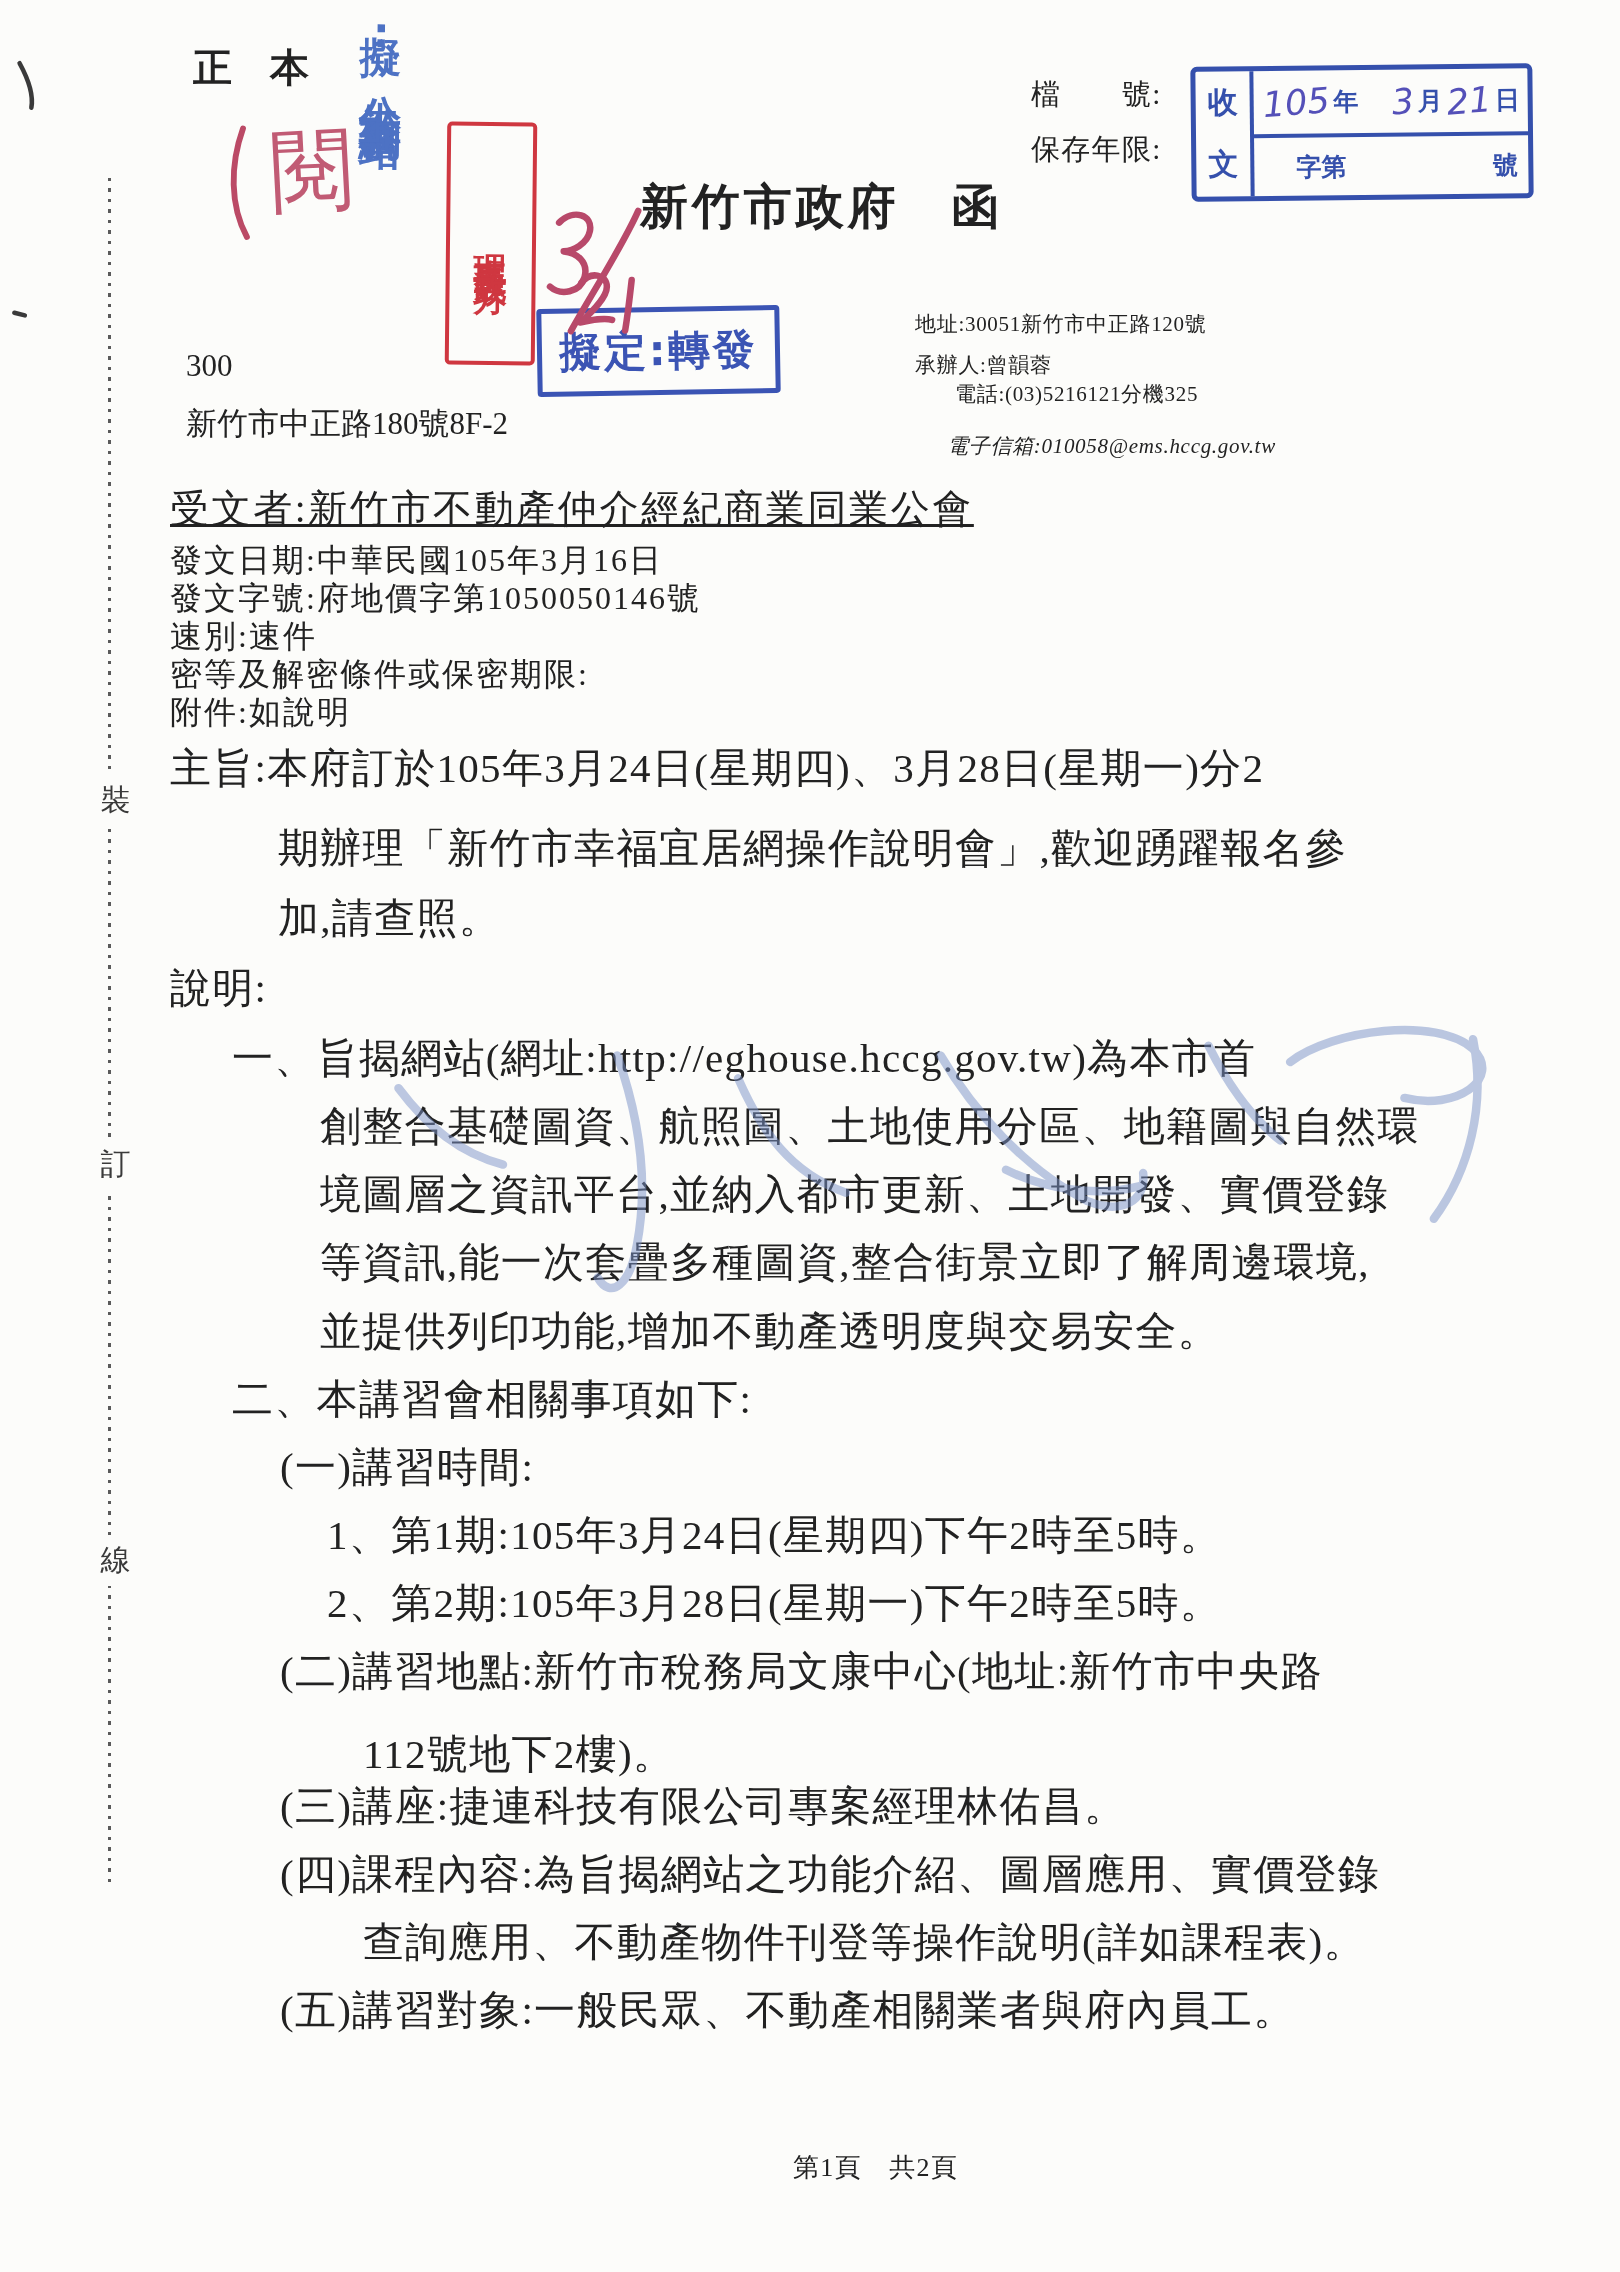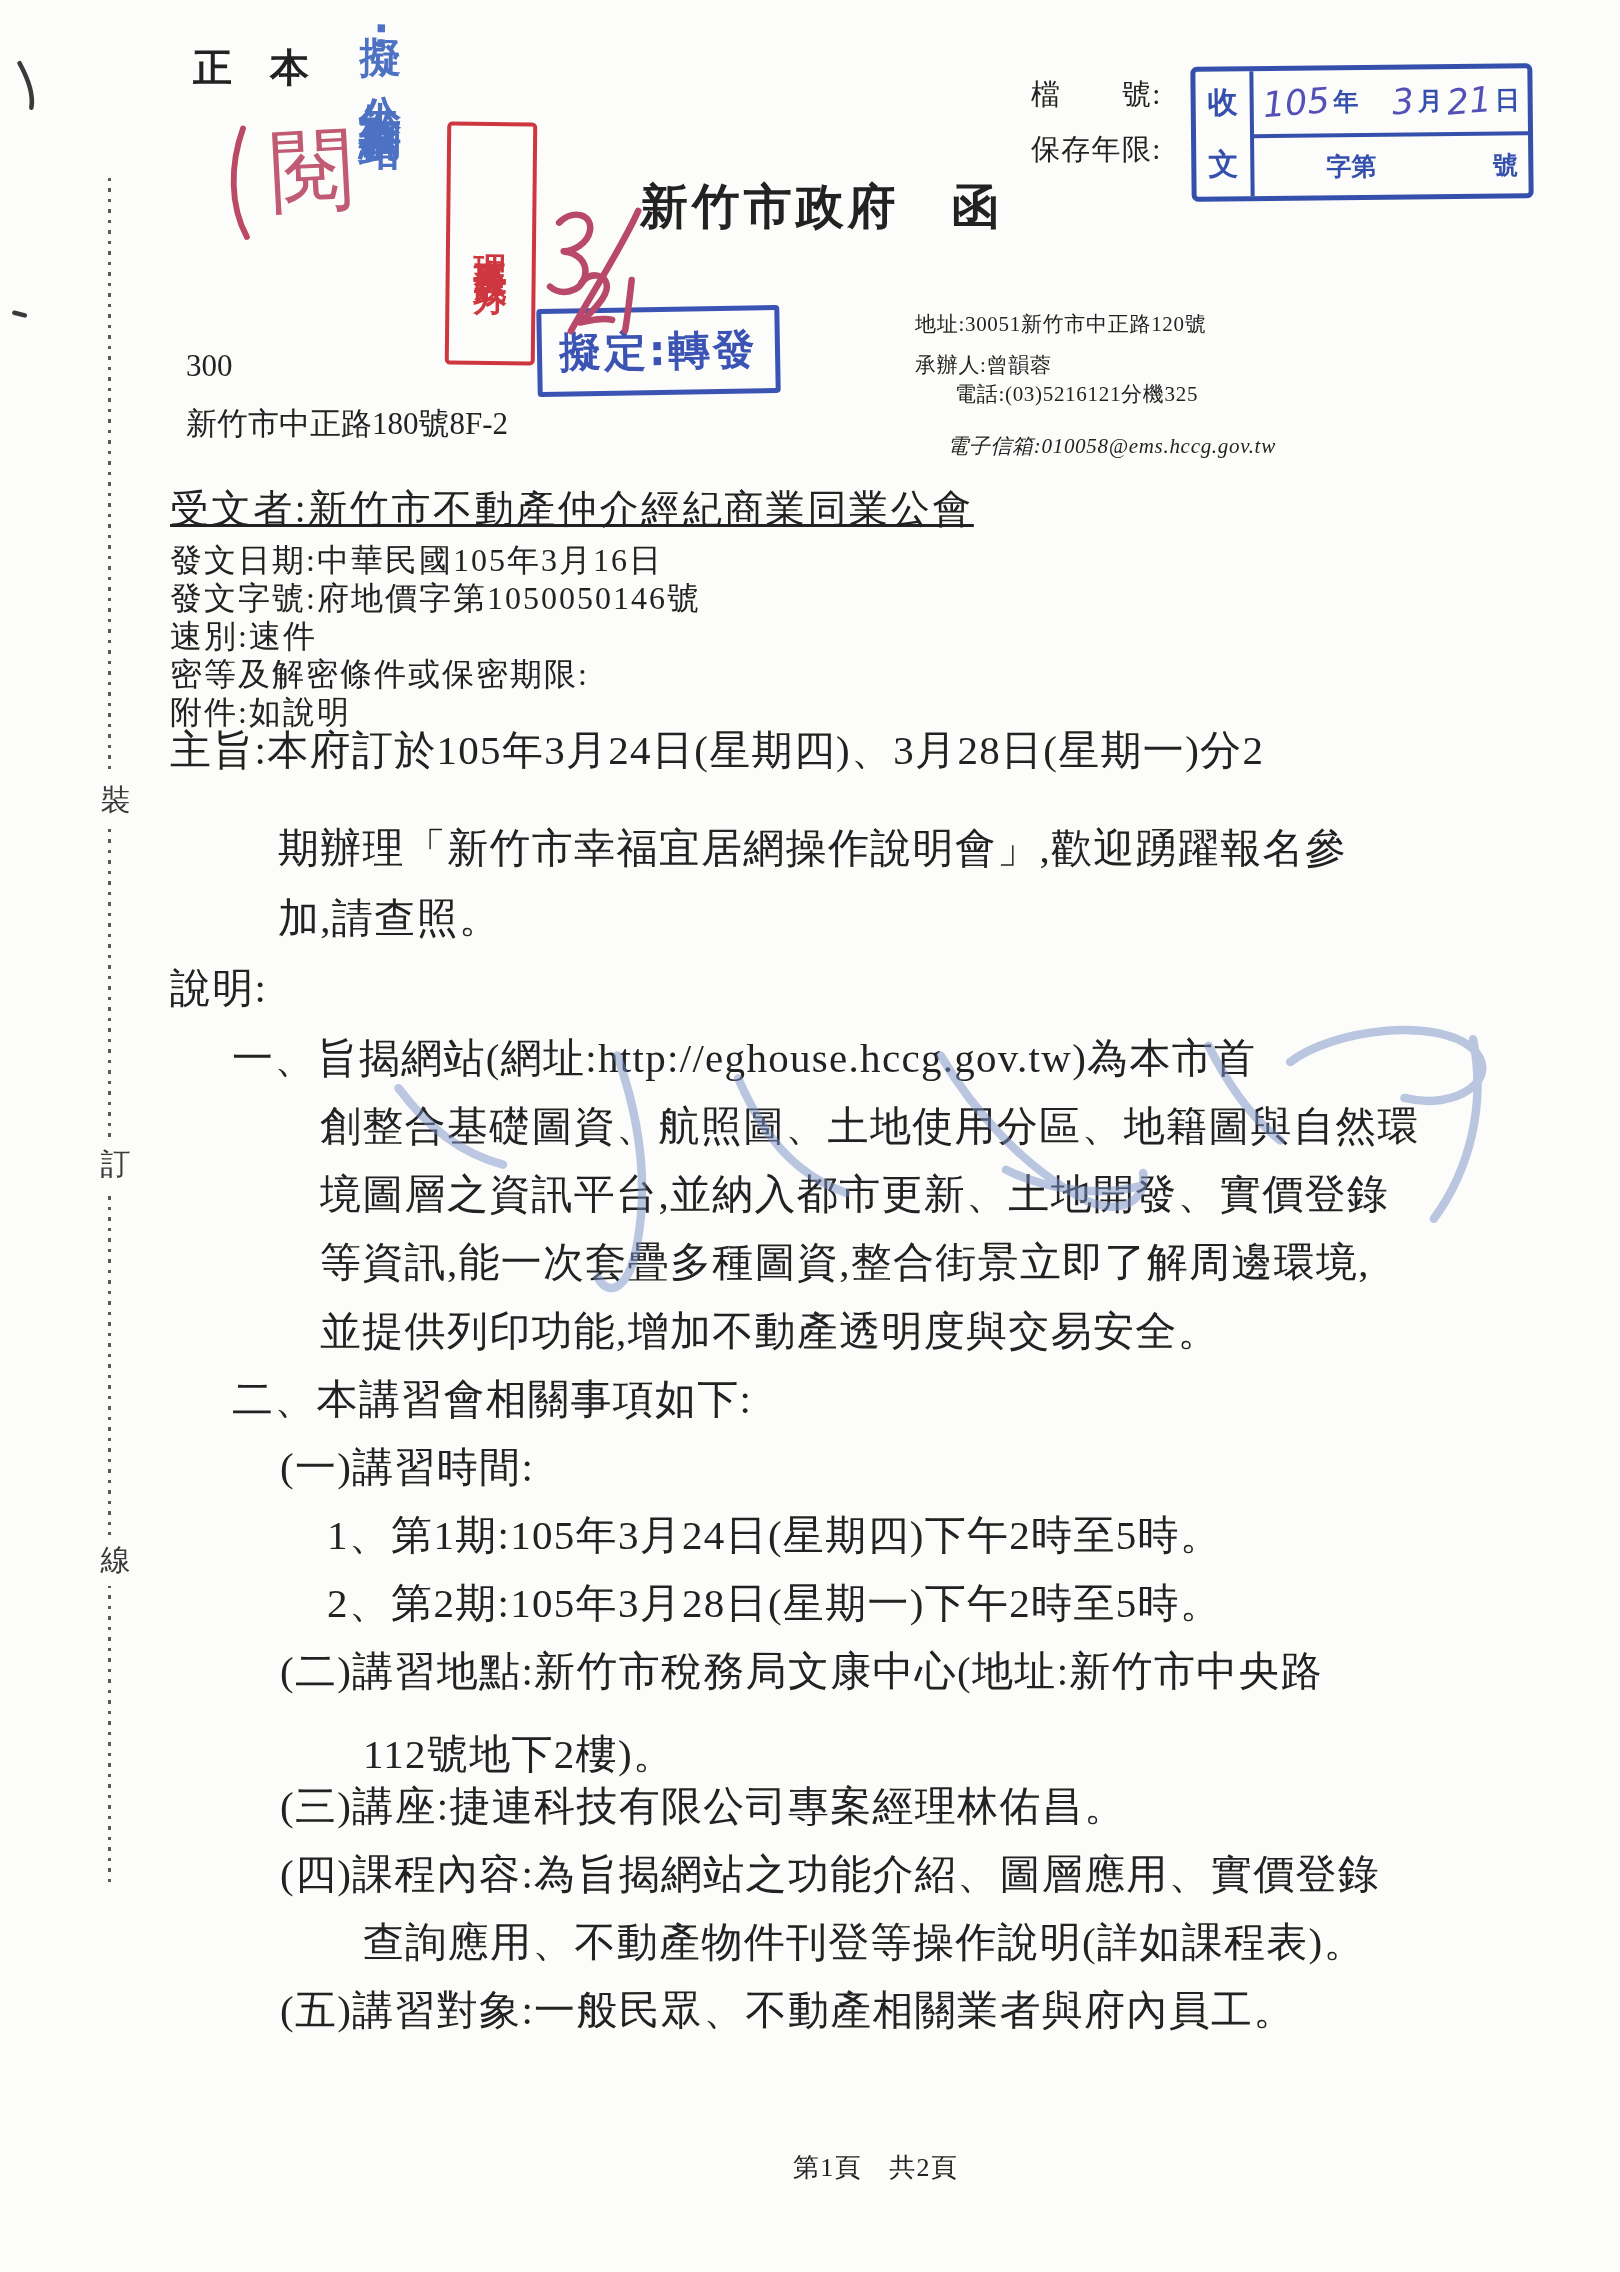--- a/index.html
+++ b/index.html
@@ -120,21 +120,21 @@
     <div class="row1">
       <span class="hand" style="margin-left:9.1px;">105</span>
       <span class="unit">年</span>
       <span class="sp"></span>
       <span class="hand">3</span>
       <span class="unit">月</span>
       <span class="hand">21</span>
       <span class="unit" style="margin-right:7.8px;">日</span>
     </div>
     <div class="row2">
-      <span class="unit" style="margin-left:72px;">字第</span>
+      <span class="unit" style="margin-left:42px;">字第</span>
       <span class="sp"></span>
       <span class="unit" style="margin-right:10.5px;">號</span>
     </div>
   </div>
 
   <div class="v-note">擬:公告於本會網站</div>
   <div class="approve-mark">閱</div>
   <div class="chairman-stamp">
     <div class="v-text">理事長魏政方</div>
   </div>
@@ -148,21 +148,21 @@
   <div class="line fs-zip" style="left:186px;top:350px;">300</div>
   <div class="line fs-zip" style="left:186px;top:408px;">新竹市中正路180號8F-2</div>
 
   <div class="line fs-recip" style="left:170px;top:489px;">受文者:新竹市不動產仲介經紀商業同業公會</div>
   <div class="line fs-info" style="left:170px;top:544px;">發文日期:中華民國105年3月16日</div>
   <div class="line fs-info" style="left:170px;top:582px;">發文字號:府地價字第1050050146號</div>
   <div class="line fs-info" style="left:170px;top:620px;">速別:速件</div>
   <div class="line fs-info" style="left:170px;top:658px;">密等及解密條件或保密期限:</div>
   <div class="line fs-info" style="left:170px;top:696px;">附件:如說明</div>
 
-  <div class="line fs-body" style="left:170px;top:730px;">主旨:本府訂於105年3月24日(星期四)、3月28日(星期一)分2</div>
+  <div class="line fs-body" style="left:170px;top:748px;">主旨:本府訂於105年3月24日(星期四)、3月28日(星期一)分2</div>
   <div class="line fs-body" style="left:278px;top:828px;">期辦理「新竹市幸福宜居網操作說明會」,歡迎踴躍報名參</div>
   <div class="line fs-body" style="left:278px;top:898px;">加,請查照。</div>
   <div class="line fs-body" style="left:170px;top:968px;">說明:</div>
   <div class="line fs-body" style="left:232px;top:1038px;">一、旨揭網站(網址:http://eghouse.hccg.gov.tw)為本市首</div>
   <div class="line fs-body" style="left:320px;top:1106px;">創整合基礎圖資、航照圖、土地使用分區、地籍圖與自然環</div>
   <div class="line fs-body" style="left:320px;top:1174px;">境圖層之資訊平台,並納入都市更新、土地開發、實價登錄</div>
   <div class="line fs-body" style="left:320px;top:1242px;">等資訊,能一次套疊多種圖資,整合街景立即了解周邊環境,</div>
   <div class="line fs-body" style="left:320px;top:1311px;">並提供列印功能,增加不動產透明度與交易安全。</div>
   <div class="line fs-body" style="left:232px;top:1379px;">二、本講習會相關事項如下:</div>
   <div class="line fs-body" style="left:280px;top:1447px;">(一)講習時間:</div>

